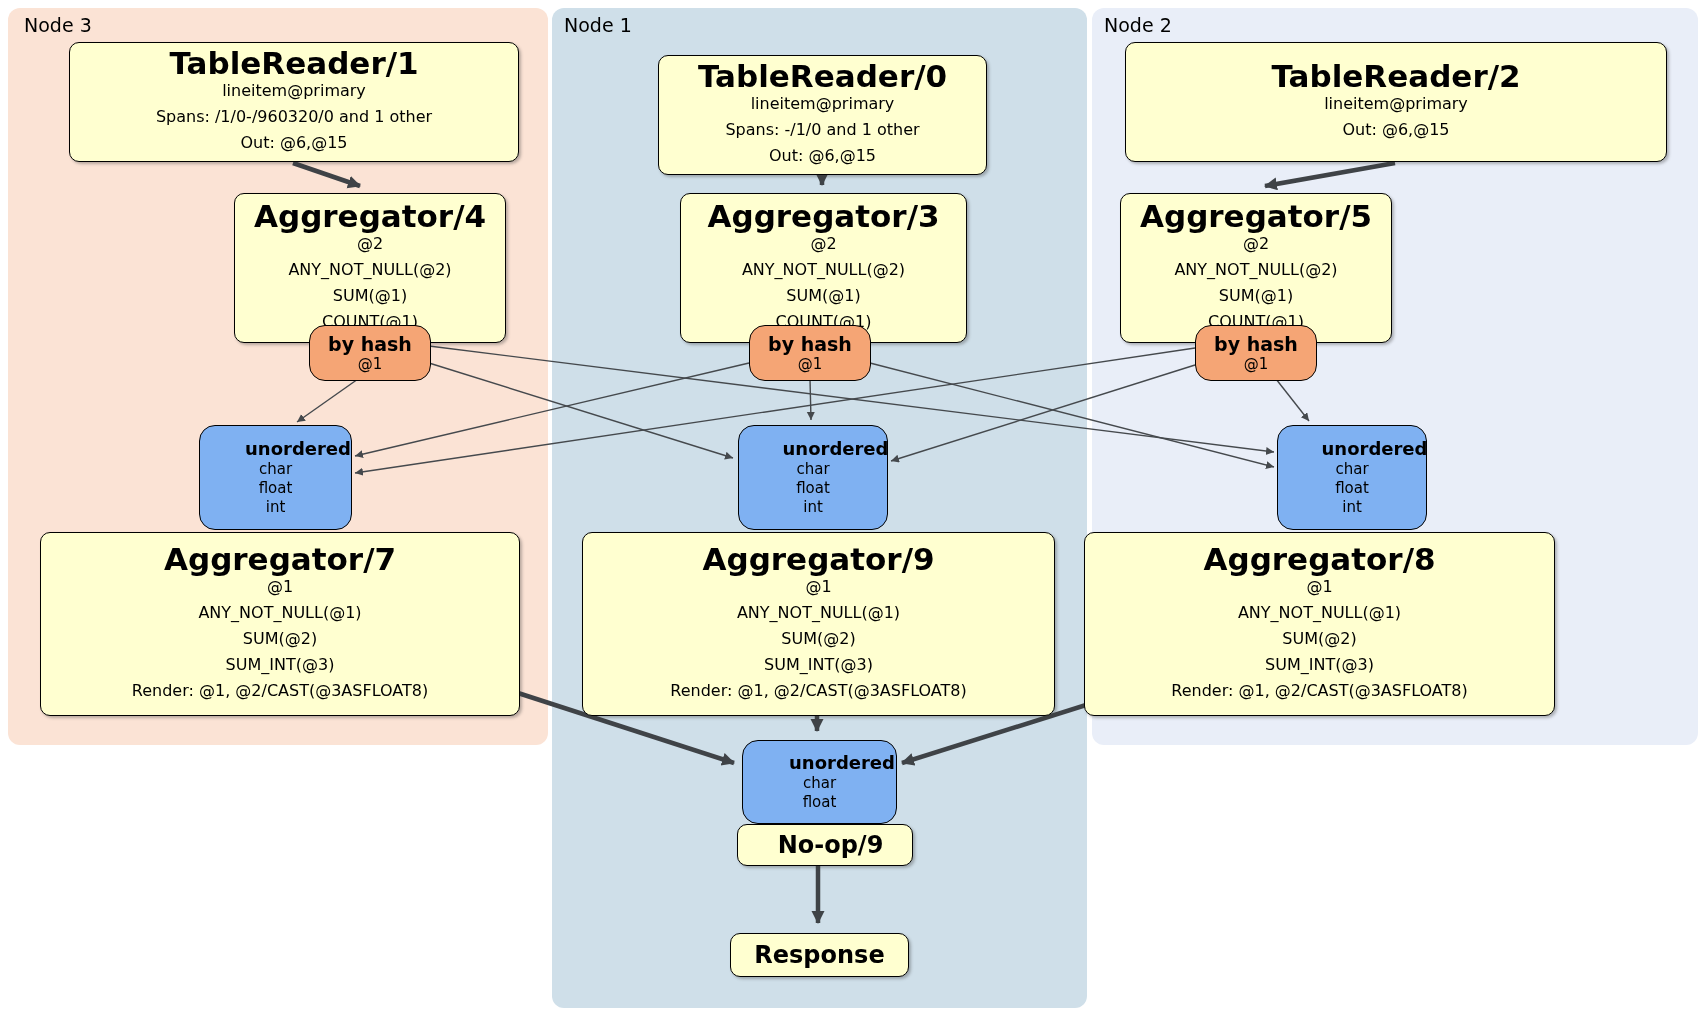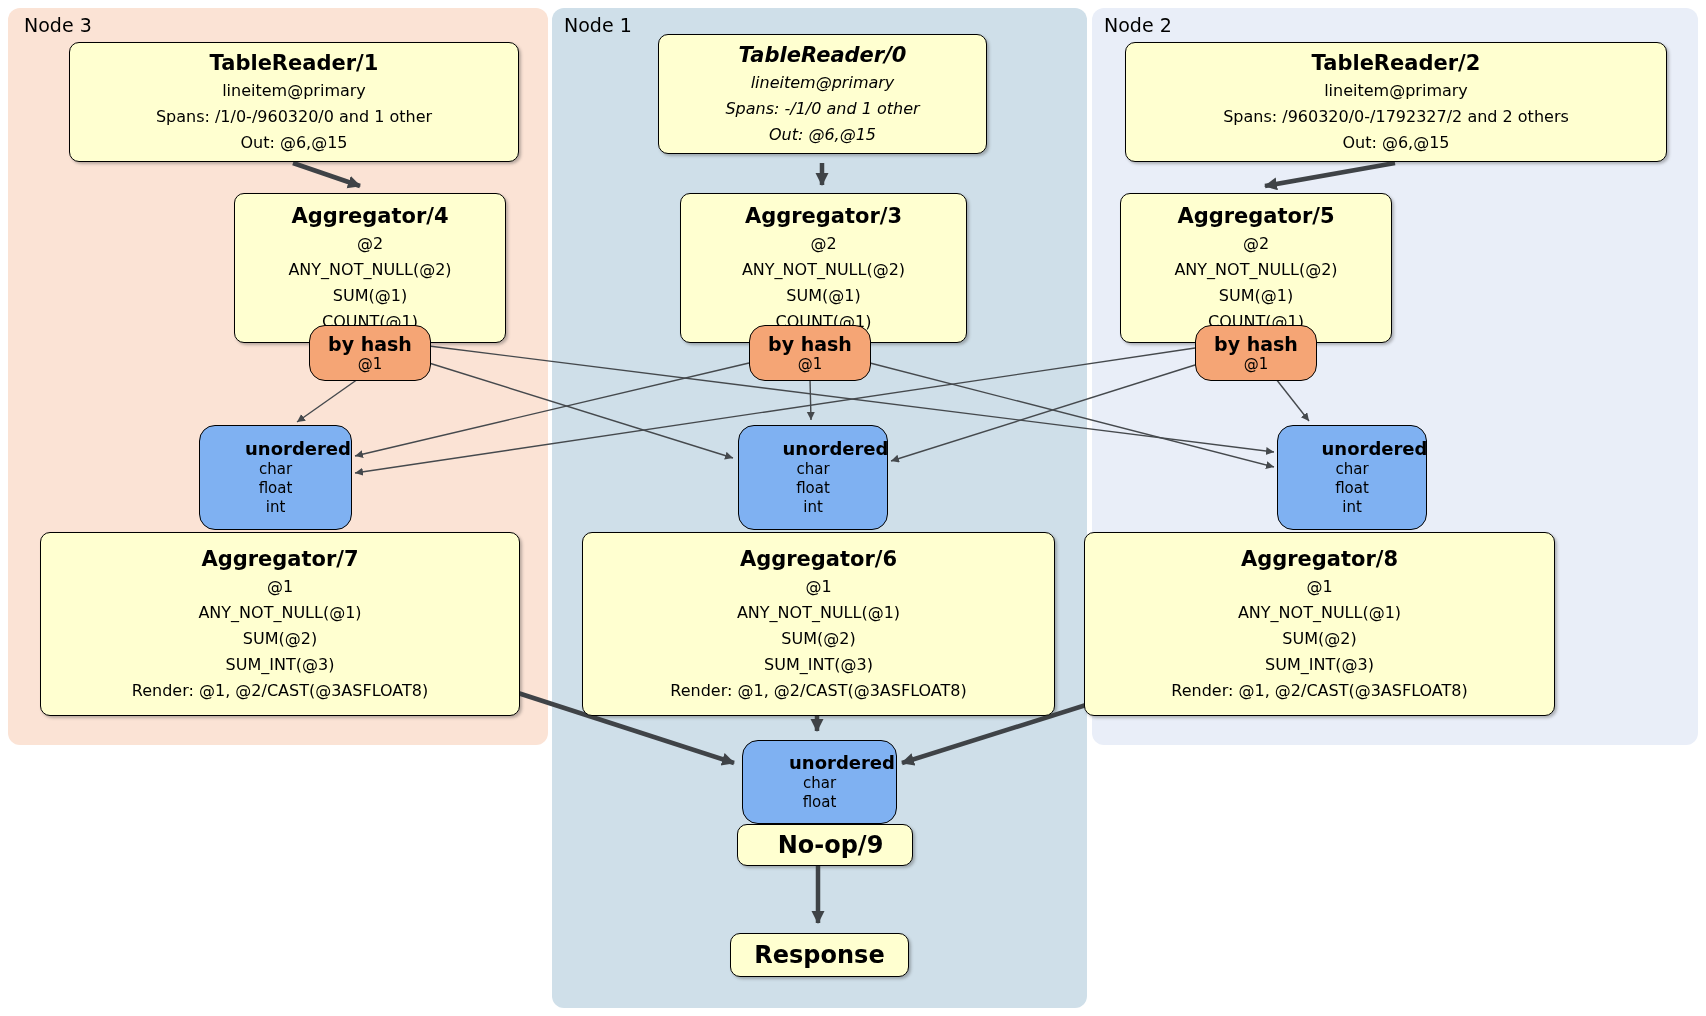--- a/index.html
+++ b/index.html
@@ -15,25 +15,25 @@
   #label-node3 { left:24px;   top:14px; }
   #label-node1 { left:564px;  top:14px; }
   #label-node2 { left:1104px; top:14px; }
 
   .edges { position:absolute; left:0; top:0; z-index:1; pointer-events:none; }
 
   .pbox { position:absolute; z-index:2; background:#ffffd0; border:1.6px solid #000;
           border-radius:10px; box-shadow:2px 2px 3px rgba(60,60,60,.35);
           display:flex; flex-direction:column; align-items:center; justify-content:center;
           text-align:center; }
-  .pbox .title { font-weight:bold; font-size:21px; line-height:29px; }
+  .pbox .title { font-weight:bold; font-size:31px; line-height:29px; }
   .pbox .line  { font-size:16px; line-height:26px; white-space:nowrap; }
 
   #tr1  { left:69px;   top:42px;  width:448px; height:118px; }
-  #tr0  { left:658px;  top:34px;  width:327px; height:118px;font-style:italic; }
+  #tr0  { left:658px;  top:55px;  width:327px; height:118px; }
   #tr2  { left:1125px; top:42px;  width:540px; height:118px; }
   #agg4 { left:234px;  top:193px; width:270px; height:148px; }
   #agg3 { left:680px;  top:193px; width:285px; height:148px; }
   #agg5 { left:1120px; top:193px; width:270px; height:148px; }
   #agg7 { left:40px;   top:532px; width:478px; height:182px; }
   #agg6 { left:582px;  top:532px; width:471px; height:182px; }
   #agg8 { left:1084px; top:532px; width:469px; height:182px; }
   #noop { left:737px;  top:824px; width:163px; height:40px;padding-left:11px; }
   #resp { left:730px;  top:933px; width:177px; height:42px; }
   #noop .title, #resp .title { font-size:24px; line-height:28px; }
@@ -152,32 +152,31 @@
     <div class="rtitle">by hash</div>
     <div class="rdetail">@1</div>
   </div>
   <div class="sync" id="un1">
     <div class="stitle">unordered</div>
     <div class="sline">char</div>
     <div class="sline">float</div>
     <div class="sline">int</div>
   </div>
   <div class="pbox" id="agg6">
-    <div class="title">Aggregator/6</div>
+    <div class="title">Aggregator/9</div>
     <div class="line">@1</div>
     <div class="line">ANY_NOT_NULL(@1)</div>
     <div class="line">SUM(@2)</div>
     <div class="line">SUM_INT(@3)</div>
     <div class="line">Render: @1, @2/CAST(@3ASFLOAT8)</div>
   </div>
 
   <div class="pbox" id="tr2">
     <div class="title">TableReader/2</div>
     <div class="line">lineitem@primary</div>
-    <div class="line">Spans: /960320/0-/1792327/2 and 2 others</div>
     <div class="line">Out: @6,@15</div>
   </div>
   <div class="pbox" id="agg5">
     <div class="title">Aggregator/5</div>
     <div class="line">@2</div>
     <div class="line">ANY_NOT_NULL(@2)</div>
     <div class="line">SUM(@1)</div>
     <div class="line">COUNT(@1)</div>
   </div>
   <div class="router" id="hash2">

